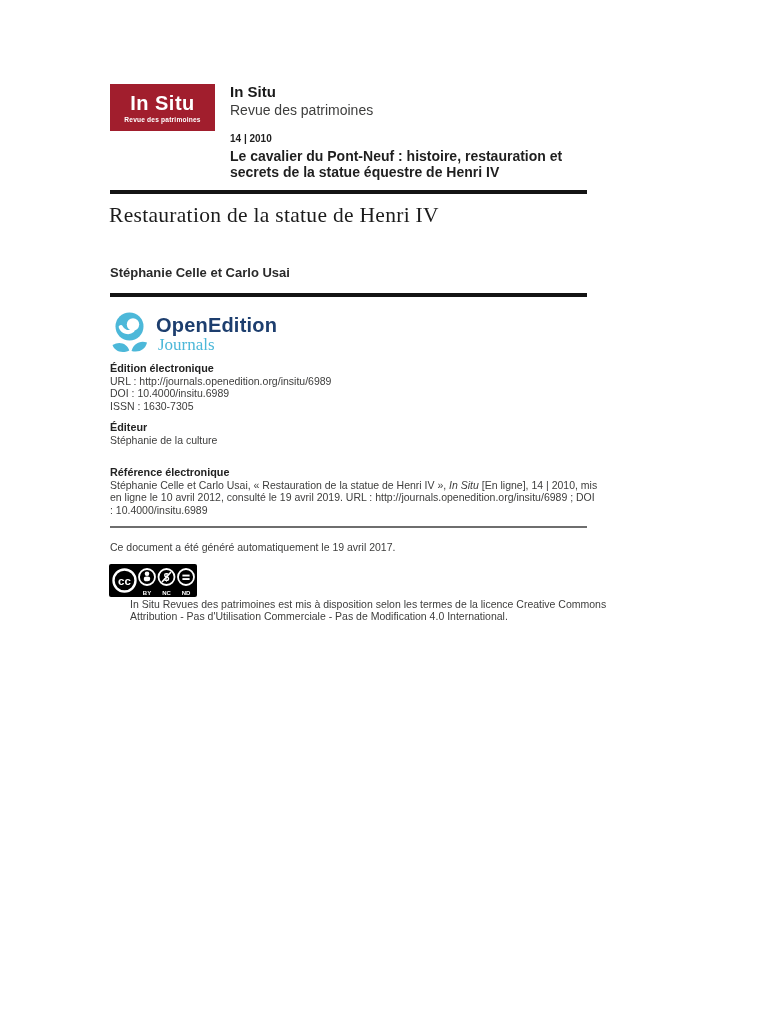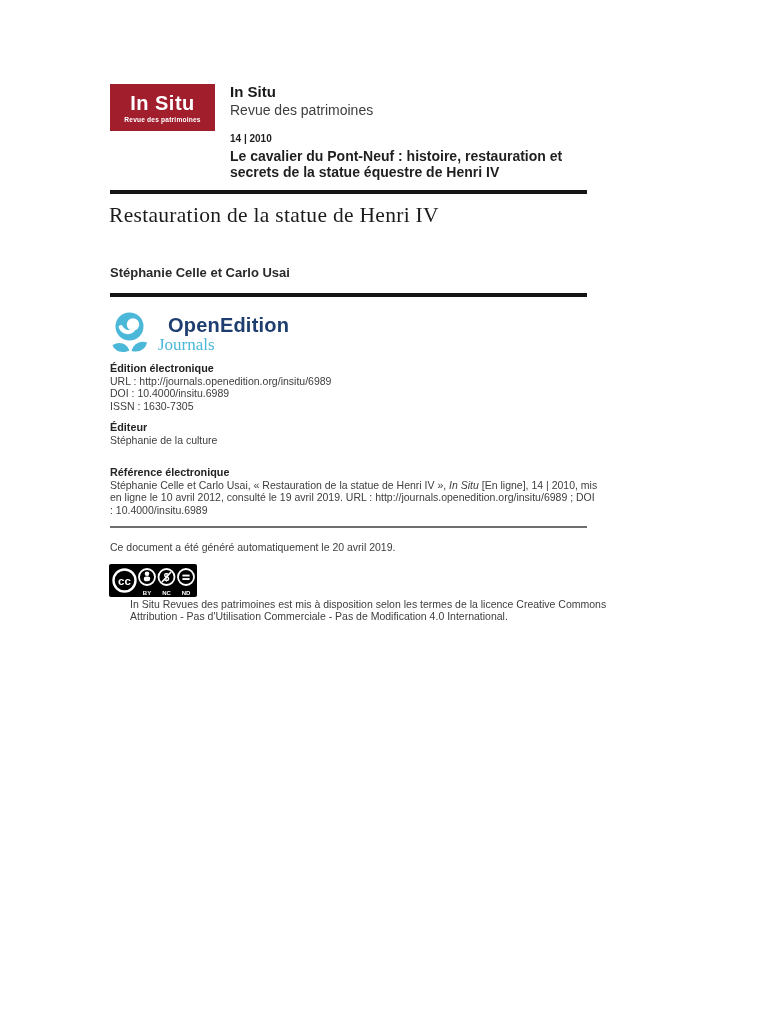--- a/index.html
+++ b/index.html
@@ -30,21 +30,21 @@
     font-family:"Liberation Serif", serif; font-size:21.5px; color:#1c1c1c;
     letter-spacing:0.3px;
   }
   .article-authors {
     position:absolute; left:110px; top:265px;
     font-size:13px; font-weight:bold; color:#2a2a2a;
   }
   
   .oe-logo { position:absolute; left:110px; top:312px; display:flex; align-items:flex-start; }
   .oe-text { margin-left:6px; margin-top:3px; }
-  .oe-name { font-size:20px; font-weight:bold; color:#1d3e6e; line-height:21px; letter-spacing:0.2px;margin-left:12px; }
+  .oe-name { font-size:20px; font-weight:bold; color:#1d3e6e; line-height:21px; letter-spacing:0.2px; }
   .oe-sub  { font-family:"Liberation Serif", serif; font-size:17px; color:#4cb8d9; line-height:18px; margin-left:2px; }
   
   .meta { position:absolute; left:110px; width:490px; font-size:10.5px; line-height:12.6px; color:#3d3d3c; }
   .meta .heading { font-weight:bold; color:#222222; font-size:10.8px; }
   .ref-italic { font-style:italic; }
   
   .generated-note { position:absolute; left:110px; top:541px; font-size:10.5px; color:#3d3d3c; }
   .cc-badge { position:absolute; left:109px; top:564px; width:88px; height:33px;text-align:center; }
   .license-text { position:absolute; left:110px; top:598px; width:500px; font-size:10.5px; line-height:12.4px; color:#3d3d3c;margin-left:20px; }
 </style>
@@ -103,21 +103,21 @@
     <div>Stéphanie de la culture</div>
   </div>
 
   <div class="meta" style="top:466px;">
     <div class="heading">Référence électronique</div>
     <div><span>Stéphanie Celle et Carlo Usai, « Restauration de la statue de Henri IV », </span><span class="ref-italic">In Situ</span><span> [En ligne], 14 | 2010, mis en ligne le 10 avril 2012, consulté le 19 avril 2019. URL : http://journals.openedition.org/insitu/6989  ; DOI : 10.4000/insitu.6989</span></div>
   </div>
 
   <div class="rule-thin" style="top:526px;"></div>
 
-  <div class="generated-note">Ce document a été généré automatiquement le 20 avril 2019.</div>
+  <div class="generated-note">Ce document a été généré automatiquement le 19 avril 2017.</div>
 
   <div class="cc-badge">
     <svg width="88" height="33" viewBox="0 0 88 33">
       <rect x="0" y="0" width="88" height="33" rx="2" fill="#000000"></rect>
 
       <circle cx="15.5" cy="16.5" r="11" fill="none" stroke="#ffffff" stroke-width="2.4"></circle>
       <text x="15.5" y="20.5" font-size="11.5" font-weight="bold" fill="#ffffff" text-anchor="middle" font-family="Liberation Sans, sans-serif">cc</text>
 
       <g>
         <circle cx="38" cy="13" r="8" fill="none" stroke="#ffffff" stroke-width="1.8"></circle>

